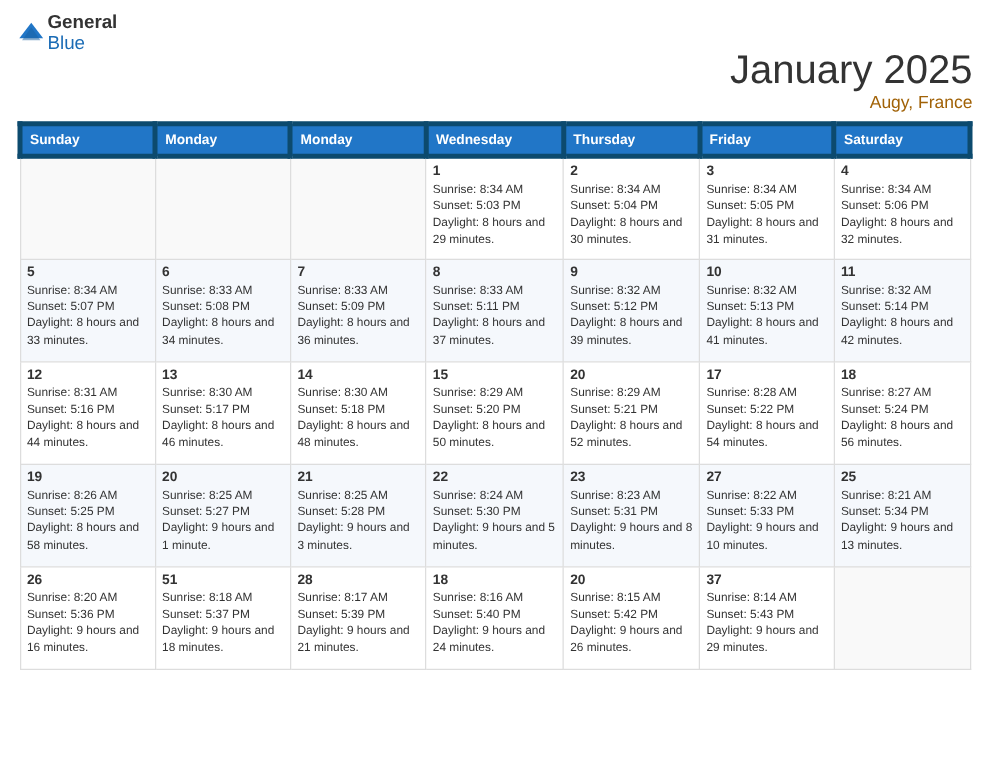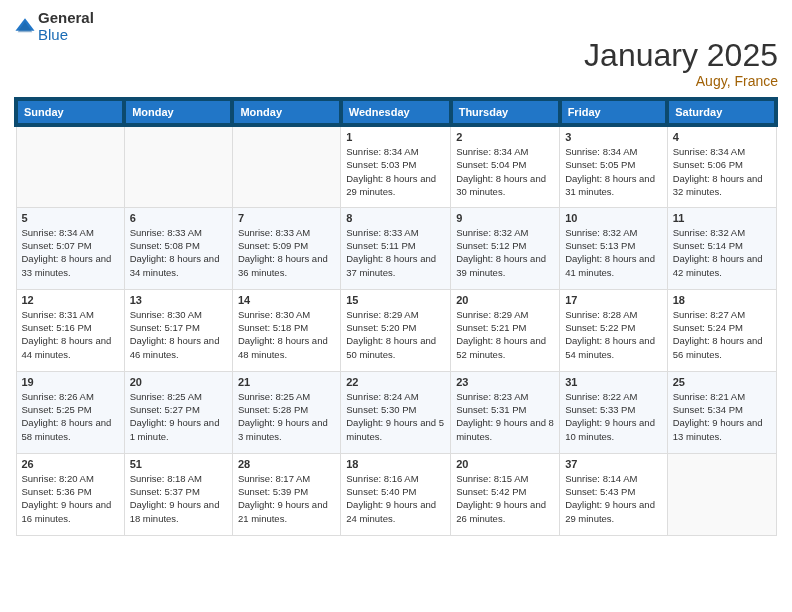--- a/index.html
+++ b/index.html
@@ -232,21 +232,21 @@
       </td>
           <td>
         <span class="day-number">22</span>
         <span class="day-detail">Sunrise: 8:24 AM<br>Sunset: 5:30 PM<br>Daylight: 9 hours and 5 minutes.</span>
       </td>
           <td>
         <span class="day-number">23</span>
         <span class="day-detail">Sunrise: 8:23 AM<br>Sunset: 5:31 PM<br>Daylight: 9 hours and 8 minutes.</span>
       </td>
           <td>
-        <span class="day-number">31</span>
+        <span class="day-number">27</span>
         <span class="day-detail">Sunrise: 8:22 AM<br>Sunset: 5:33 PM<br>Daylight: 9 hours and 10 minutes.</span>
       </td>
           <td>
         <span class="day-number">25</span>
         <span class="day-detail">Sunrise: 8:21 AM<br>Sunset: 5:34 PM<br>Daylight: 9 hours and 13 minutes.</span>
       </td>
         </tr>
         <tr>
           <td>
         <span class="day-number">26</span>

